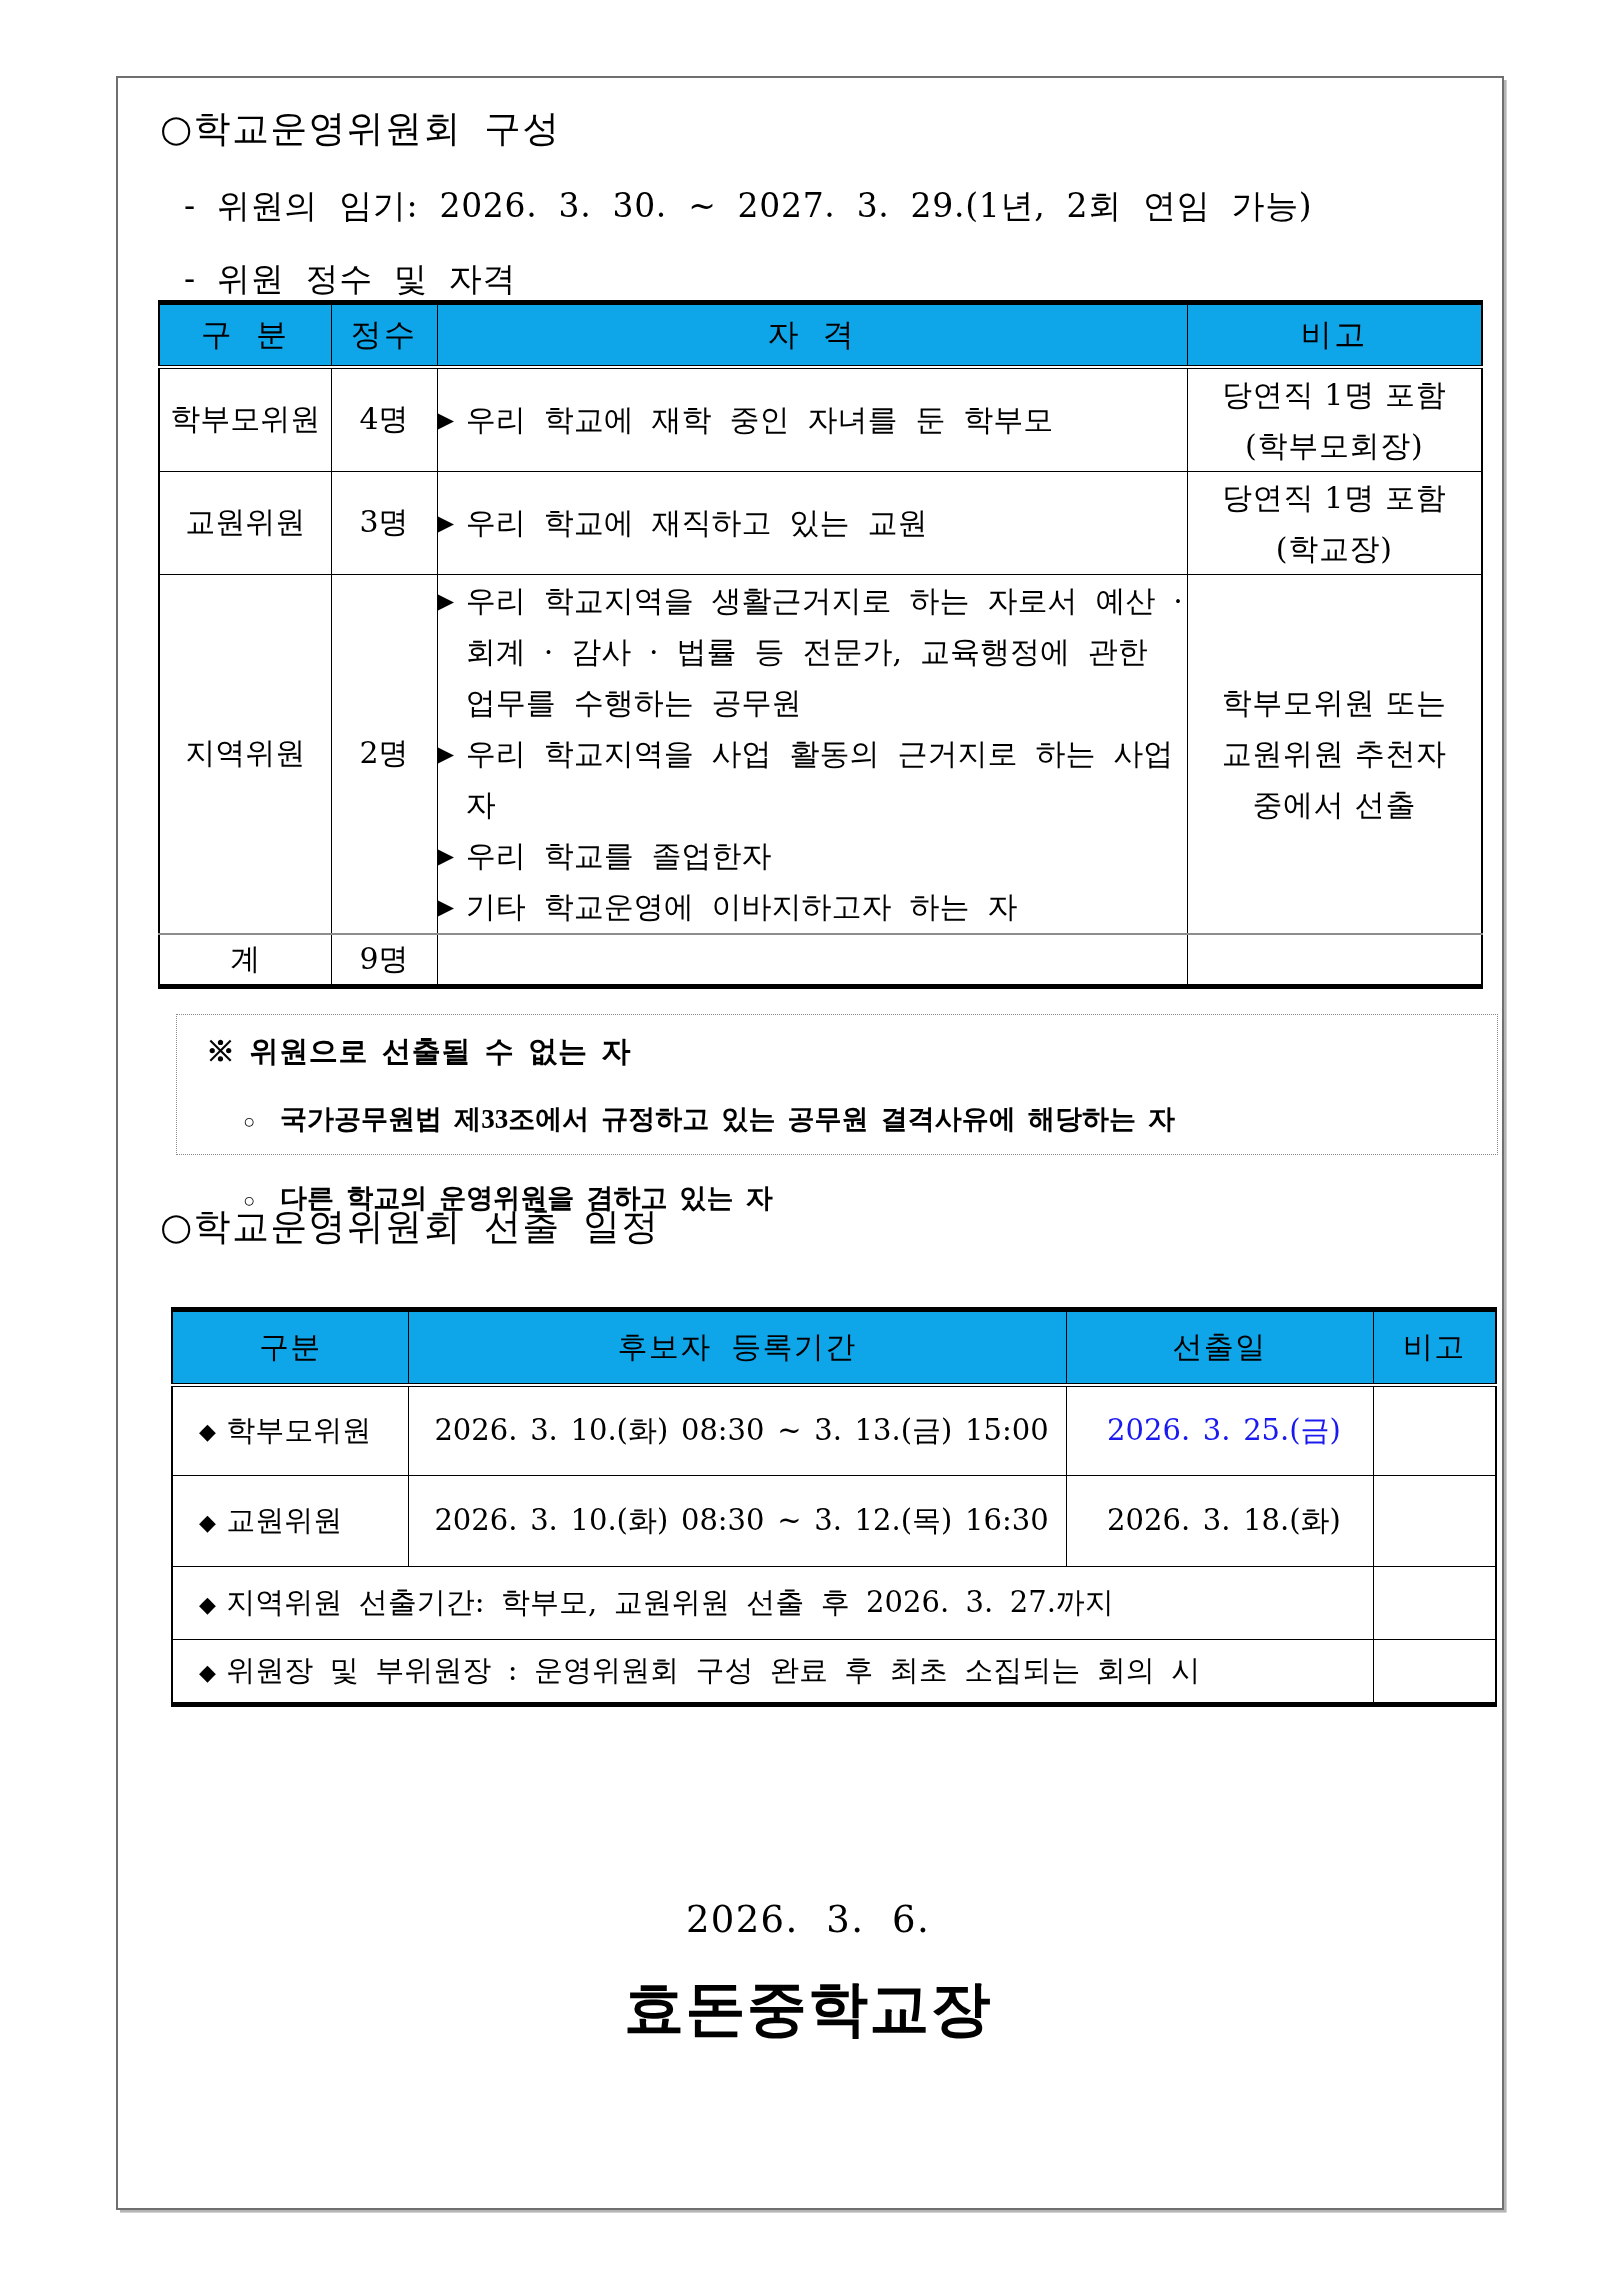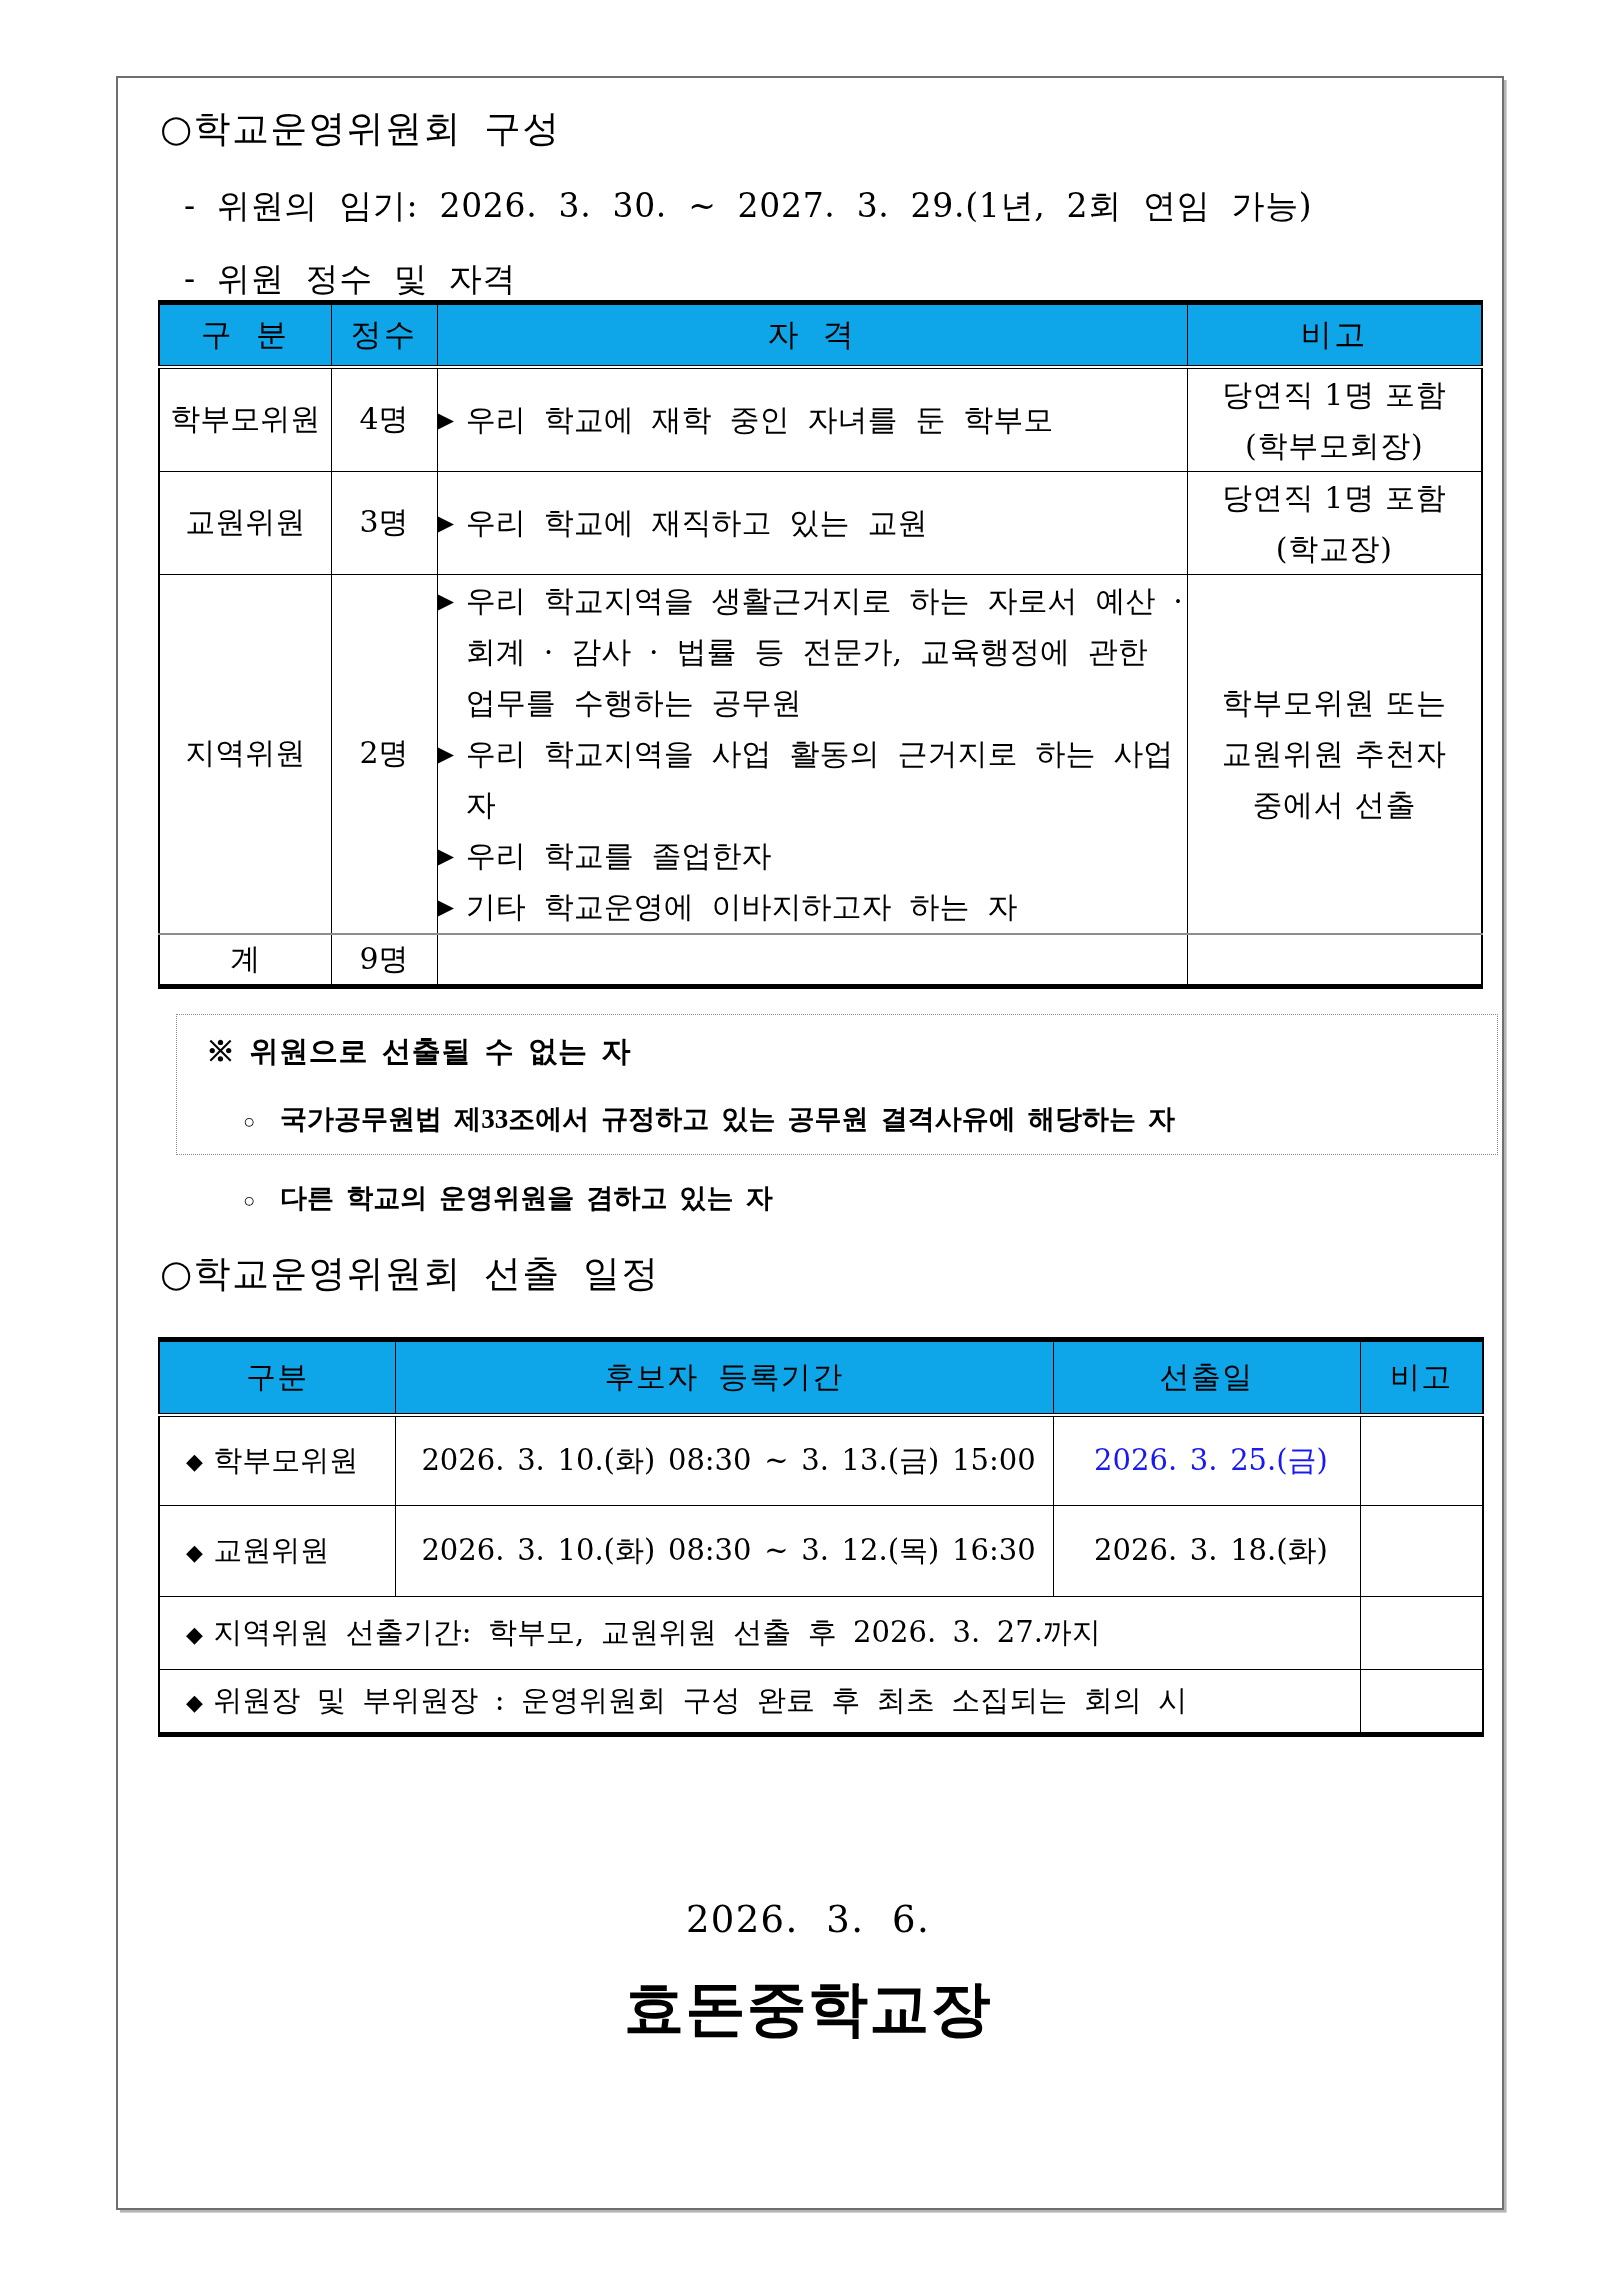--- a/index.html
+++ b/index.html
@@ -28,21 +28,21 @@
   .doc-table td,.doc-table th{
     border:1.3px solid #000;padding:0;overflow:hidden;
   }
   .doc-table th{
     background:#0ea5e9;font-weight:normal;border-bottom:4.6px double #000;
     letter-spacing:2.6px;word-spacing:0.3em;
   }
   #t1{top:300px;}
   #t1 th{font-size:31px;}
   #t1 td{font-size:30px;}
-  #t2{top:1337px;}
+  #t2{top:1307px;margin-left:13px;}
   #t2 th{font-size:30px;letter-spacing:1.3px;}
   #t2 td{font-size:29px;padding-left:9px;}
   .c{text-align:center;vertical-align:middle;}
   .quals{text-align:left;vertical-align:middle;padding:6.5px 9px 6.5px 10.4px;}
   .qual{display:flex;align-items:flex-start;line-height:51px;word-spacing:0.28em;}
   .bmark{
     flex:0 0 auto;font-family:"DejaVu Sans","Liberation Sans",sans-serif;
     font-size:21.5px;line-height:51px;margin-right:11.7px;
   }
   .qtext{flex:1 1 auto;}
@@ -169,21 +169,21 @@
     <div class="notice-item">
       <span class="omark">○</span>
       <span>국가공무원법 제33조에서 규정하고 있는 공무원 결격사유에 해당하는 자</span>
     </div>
     <div class="notice-item">
       <span class="omark">○</span>
       <span>다른 학교의 운영위원을 겸하고 있는 자</span>
     </div>
   </div>
 
-  <div class="title" style="top:1251px;">○학교운영위원회 선출 일정</div>
+  <div class="title" style="top:1204px;">○학교운영위원회 선출 일정</div>
 
   <table id="t2" class="doc-table">
     <colgroup>
       <col style="width:236px">
         <col style="width:658px">
         <col style="width:307px">
         <col style="width:123px">
     </colgroup>
     <tbody>
         <tr style="height:75px">

